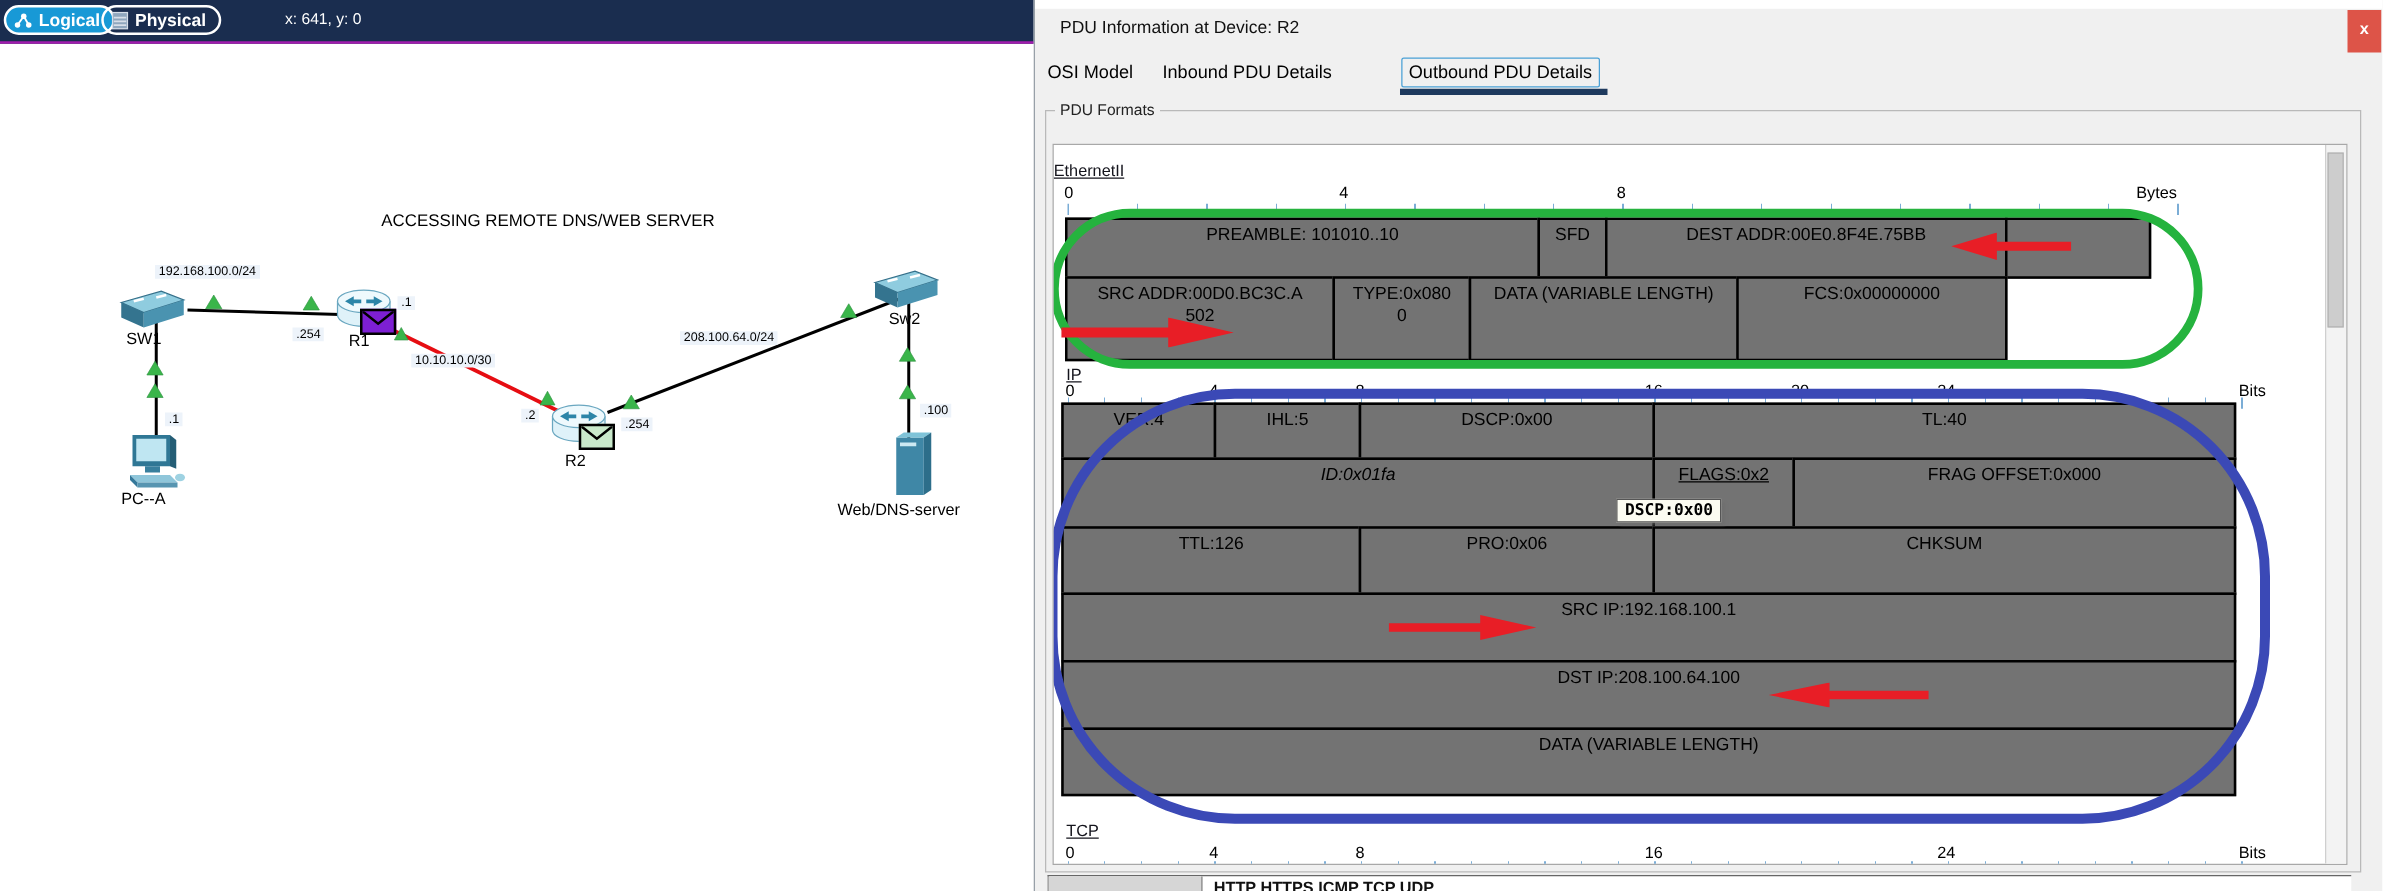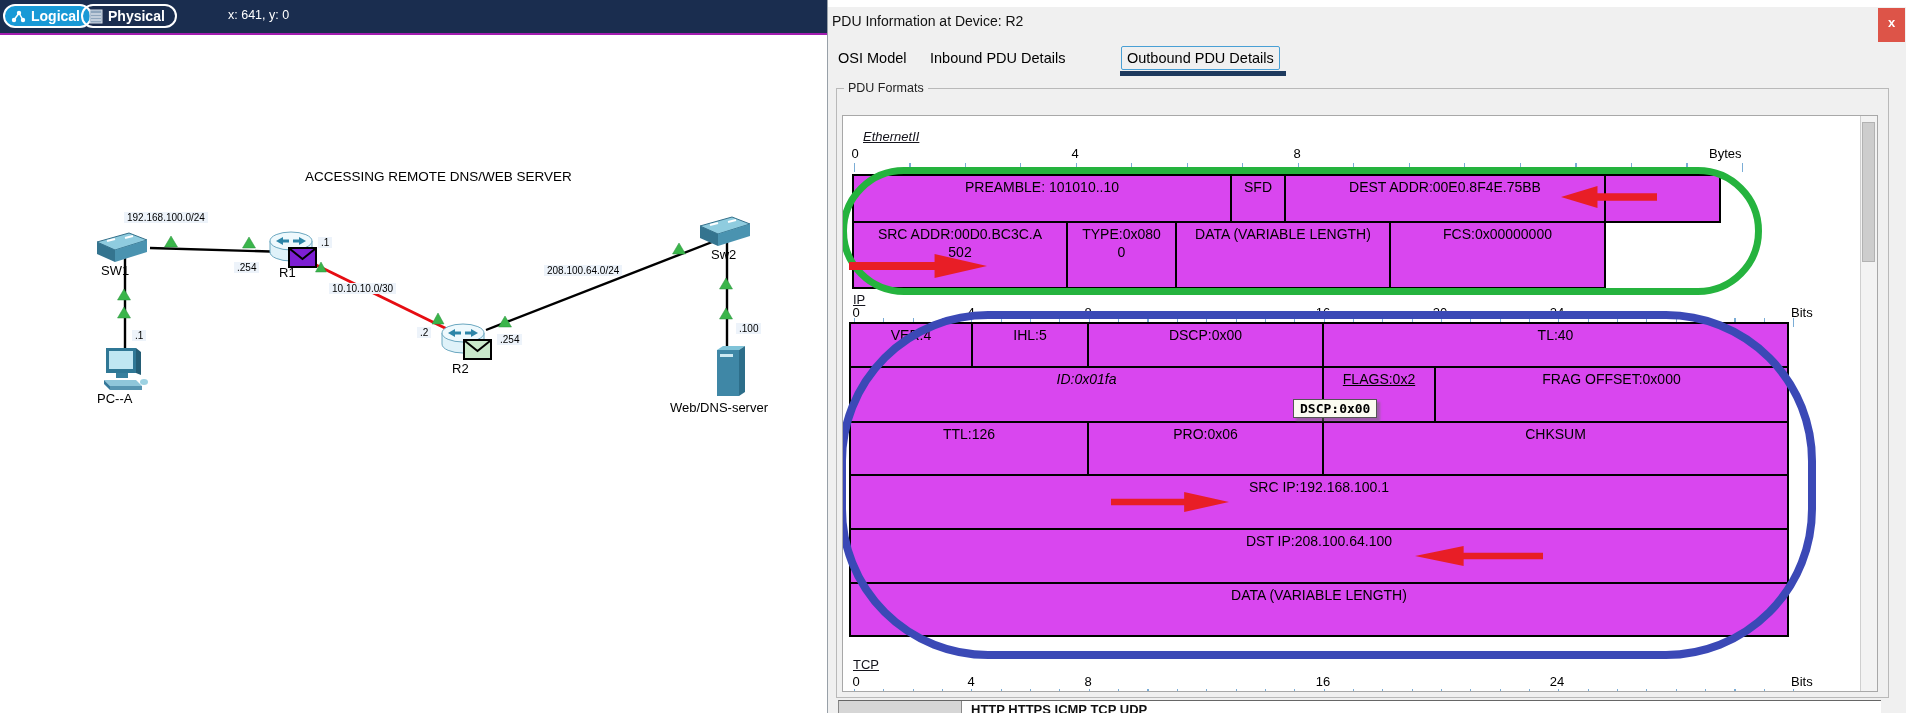--- a/index.html
+++ b/index.html
@@ -14,35 +14,35 @@
   #canvas{position:absolute;left:0;top:0;width:827px;height:713px;background:#fff;}
   #links{position:absolute;left:0;top:0;z-index:1;}
   .dev{position:absolute;z-index:2;cursor:pointer;}
   .env{position:absolute;z-index:3;border:2px solid #000;box-sizing:border-box;cursor:pointer;}
   .lbl{position:absolute;z-index:4;font-size:10px;color:#000;background:#edf3fa;padding:0 3px;white-space:nowrap;}
   .devname{position:absolute;z-index:4;font-size:13px;color:#000;white-space:nowrap;}
   #topo-title{position:absolute;left:305px;top:169px;z-index:4;font-size:13.5px;color:#000;white-space:nowrap;}
   
   #dialog{position:absolute;left:827px;top:0;width:1079px;height:713px;background:#f0f0f0;border-left:1px solid #98a0a8;box-sizing:border-box;z-index:20;}
   #dlg-topstrip{position:absolute;left:0;top:0;width:100%;height:7px;background:#fff;}
-  #dlg-title{position:absolute;left:4px;top:13px;font-size:14px;color:#111;}
+  #dlg-title{position:absolute;left:20px;top:13px;font-size:14px;color:#111;}
   #dlg-close{position:absolute;left:1050px;top:8px;width:27px;height:34px;background:#dd5448;color:#fff;font-size:13px;font-weight:bold;text-align:center;line-height:30px;cursor:pointer;}
   .tab{position:absolute;top:50px;font-size:14.5px;color:#000;white-space:nowrap;cursor:pointer;}
   #tab-outbound{top:46px;border:1px solid #49a0d5;border-radius:2px;padding:3px 5px;}
   #tab-underline{position:absolute;left:292px;top:71px;width:166px;height:5px;background:#1e3a5e;}
   #groupbox{position:absolute;left:8px;top:88px;width:1053px;height:610px;border:1px solid #b9b9b9;box-sizing:border-box;}
   #group-label{position:absolute;left:16px;top:81px;background:#f0f0f0;padding:0 4px;font-size:12.5px;color:#222;}
   #panel{position:absolute;left:14px;top:115px;width:1036px;height:577px;background:#fff;border:1px solid #a8a8a8;box-sizing:border-box;overflow:hidden;}
   .sec-link{position:absolute;font-size:13px;color:#14141c;text-decoration:underline;cursor:pointer;white-space:nowrap;z-index:2;}
   .rnum{position:absolute;font-size:13px;color:#000;transform:translateX(-50%);z-index:2;}
   .runit{position:absolute;font-size:13px;color:#000;z-index:2;}
   .ticks{position:absolute;height:9px;z-index:2;}
   .ticks.bytes{background-image:repeating-linear-gradient(to right,#7badd6 0,#7badd6 1px,transparent 1px,transparent 55.5px);}
   .ticks.bits{background-image:repeating-linear-gradient(to right,#7badd6 0,#7badd6 1px,transparent 1px,transparent 29.35px);}
-  .cell{position:absolute;border:2px solid #000;background:#d946ef;box-sizing:border-box;text-align:center;font-size:14px;color:#000;padding-top:3px;line-height:1.25;z-index:3;overflow:hidden;}
+  .cell{position:absolute;border:2px solid #000;background:#737373;box-sizing:border-box;text-align:center;font-size:14px;color:#000;padding-top:3px;line-height:1.25;z-index:3;overflow:hidden;}
   .cell .wrapcap{display:inline-block;word-break:break-all;}
   .oval{position:absolute;box-sizing:border-box;z-index:5;pointer-events:none;}
   #oval-green{border:7px solid #25b33e;border-radius:64px;}
   #oval-blue{border:8px solid #3b49b6;border-radius:150px;}
   .arrow{position:absolute;z-index:6;pointer-events:none;}
   #tooltip{position:absolute;z-index:7;font-family:"DejaVu Sans Mono",monospace;font-size:13px;font-weight:bold;color:#000;background:#fbfbf1;border:1px solid #555;padding:1px 6px;box-shadow:3px 3px 2px rgba(110,110,110,.55);white-space:nowrap;}
   #vscroll{position:absolute;right:0;top:0;width:16px;height:100%;background:#f3f3f3;border-left:1px solid #cfcfcf;z-index:8;}
   #vscroll-thumb{position:absolute;left:1px;top:6px;width:13px;height:140px;background:#cdcdcd;border:1px solid #b2b2b2;box-sizing:border-box;}
   #bottom-row{position:absolute;left:10px;top:700px;width:1042px;height:13px;overflow:hidden;background:#fff;border-top:1px solid #666;border-left:1px solid #888;}
   #bottom-row-handle{position:absolute;left:0;top:0;width:122px;height:20px;background:#d6d6d6;border-right:1px solid #888;}
@@ -189,21 +189,21 @@
     <div class="tab" style="left:10px;" id="tab-osi">OSI Model</div>
     <div class="tab" style="left:102px;" id="tab-inbound">Inbound PDU Details</div>
     <div class="tab" style="left:293px;" id="tab-outbound">Outbound PDU Details</div>
     <div id="tab-underline"></div>
 
     <div id="groupbox"></div>
     <div id="group-label">PDU Formats</div>
 
     <div id="panel">
 
-      <div class="sec-link" style="left:20px;top:13px;font-style:italic;">EthernetII</div>
+      <div class="sec-link" style="left:0;top:13px;">EthernetII</div>
       <span class="rnum" style="left:12px;top:30px;">0</span>
       <span class="rnum" style="left:232px;top:30px;">4</span>
       <span class="rnum" style="left:454px;top:30px;">8</span>
       <span class="runit" style="left:866px;top:30px;">Bytes</span>
       <div class="ticks bytes" style="left:11px;top:47px;width:890px;"></div>
 
       <div class="cell" style="left:9px;top:58px;width:380px;height:49px;">PREAMBLE: 101010..10</div>
       <div class="cell" style="left:387px;top:58px;width:56px;height:49px;">SFD</div>
       <div class="cell" style="left:441px;top:58px;width:322px;height:49px;">DEST ADDR:00E0.8F4E.75BB</div>
       <div class="cell" style="left:761px;top:58px;width:117px;height:49px;"></div>

